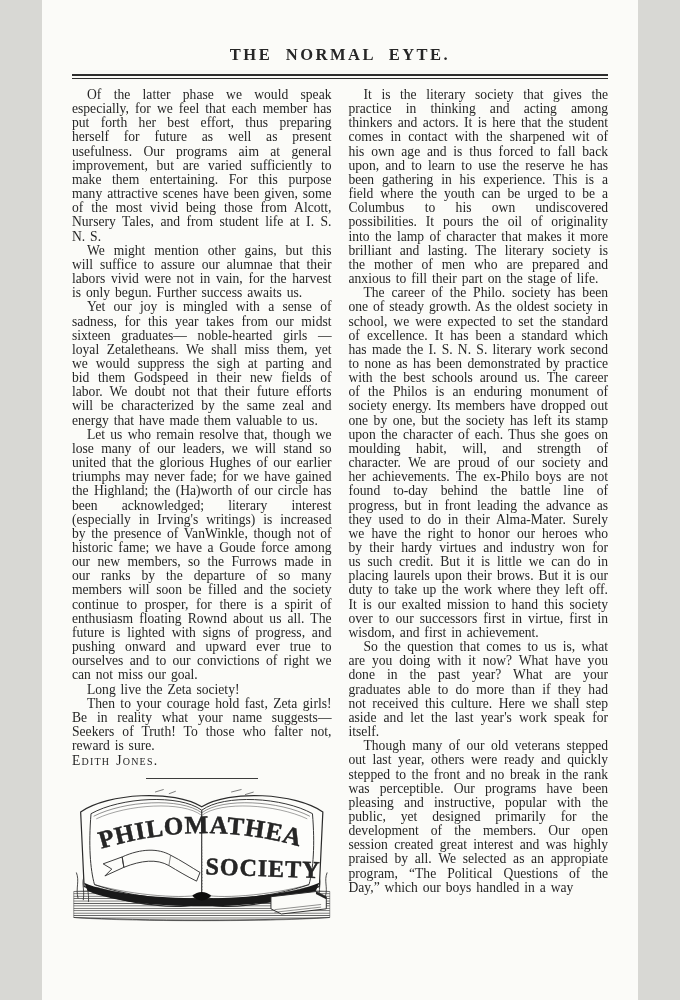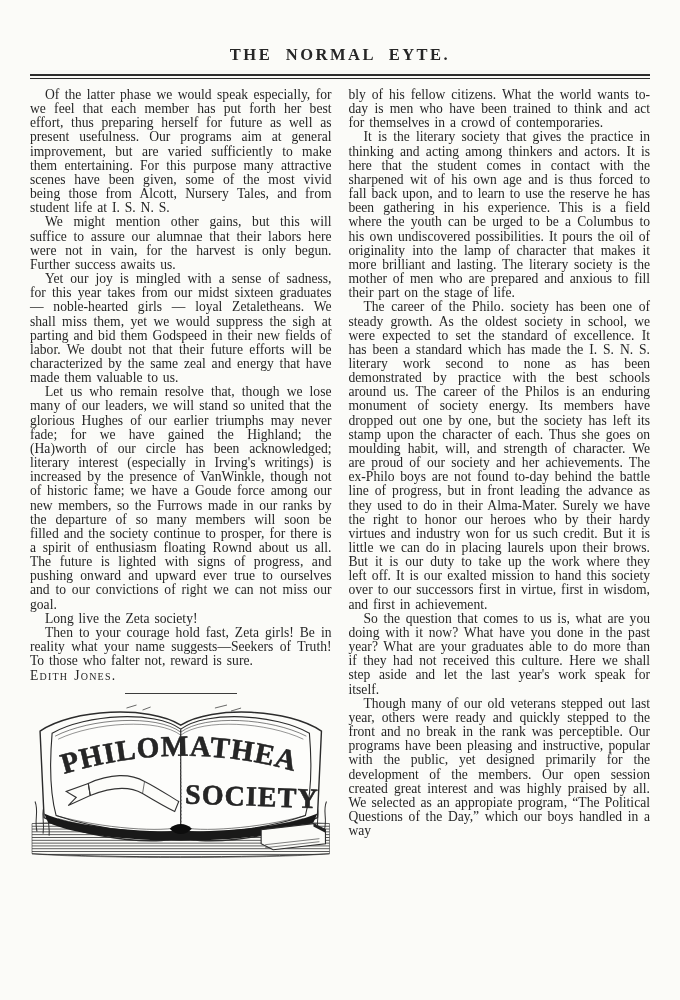--- a/index.html
+++ b/index.html
@@ -1,18 +1,18 @@
 <!DOCTYPE html>
 <html><head>
 <meta charset="utf-8">
 <style>
   html,body { margin:0; padding:0; background:#d8d8d4; }
   .page {
     position:relative;
-    width:680px; height:1000px;
+    width:596px; height:1000px;
     margin:0 auto;
     background:#fbfbf8;
     color:#262626;
     font-family:"Liberation Serif","DejaVu Serif",serif;
     overflow:hidden;
     box-sizing:border-box;
   }
   .masthead {
     text-align:center;
     font-size:16.5px;
@@ -73,21 +73,21 @@
 
 <div class="page">
 
   <div class="masthead">THE NORMAL EYTE.</div>
   <div class="double-rule"></div>
 
   <div class="columns">
 
     <section class="col">
       <p>Of the latter phase we would speak especially, for we feel that each member has put forth her best effort, thus preparing herself for future as well as present usefulness. Our programs aim at general improvement, but are varied sufficiently to make them entertaining. For this purpose many attractive scenes have been given, some of the most vivid being those from Alcott, Nursery Tales, and from student life at I. S. N. S.</p>
-      <p>We might mention other gains, but this will suffice to assure our alumnae that their labors here were not in vain, for the harvest is only begun. Further success awaits us.</p>
+      <p>We might mention other gains, but this will suffice to assure our alumnae that their labors vivid were not in vain, for the harvest is only begun. Further success awaits us.</p>
       <p>Yet our joy is mingled with a sense of sadness, for this year takes from our midst sixteen graduates— noble-hearted girls — loyal Zetaletheans. We shall miss them, yet we would suppress the sigh at parting and bid them Godspeed in their new fields of labor. We doubt not that their future efforts will be characterized by the same zeal and energy that have made them valuable to us.</p>
       <p>Let us who remain resolve that, though we lose many of our leaders, we will stand so united that the glorious Hughes of our earlier triumphs may never fade; for we have gained the Highland; the (Ha)worth of our circle has been acknowledged; literary interest (especially in Irving's writings) is increased by the presence of VanWinkle, though not of historic fame; we have a Goude force among our new members, so the Furrows made in our ranks by the departure of so many members will soon be filled and the society continue to prosper, for there is a spirit of enthusiasm floating Rownd about us all. The future is lighted with signs of progress, and pushing onward and upward ever true to ourselves and to our convictions of right we can not miss our goal.</p>
       <p>Long live the Zeta society!</p>
       <p>Then to your courage hold fast, Zeta girls! Be in reality what your name suggests—Seekers of Truth! To those who falter not, reward is sure.</p>
       <p class="signature">Edith Jones.</p>
 
       <hr class="short-rule">
 
       <figure class="illustration">
         <svg viewBox="0 0 300 160" xmlns="http://www.w3.org/2000/svg">
@@ -159,21 +159,20 @@
           <text class="engrave-text" font-size="29" letter-spacing="1">
             <textPath href="#arc1" startOffset="4">PHILOMATHEAN</textPath>
           </text>
           <text class="engrave-text" x="154" y="102" font-size="28" letter-spacing="1" transform="rotate(2 154 102)">SOCIETY</text>
         </svg>
       </figure>
 
     </section>
 
     <section class="col">
-      <p class="continuation">bly of his fellow citizens. What the world wants to-day is men who have been trained to think and act for themselves in a crowd of contemporaries.</p>
       <p>It is the literary society that gives the practice in thinking and acting among thinkers and actors. It is here that the student comes in contact with the sharpened wit of his own age and is thus forced to fall back upon, and to learn to use the reserve he has been gathering in his experience. This is a field where the youth can be urged to be a Columbus to his own undiscovered possibilities. It pours the oil of originality into the lamp of character that makes it more brilliant and lasting. The literary society is the mother of men who are prepared and anxious to fill their part on the stage of life.</p>
       <p>The career of the Philo. society has been one of steady growth. As the oldest society in school, we were expected to set the standard of excellence. It has been a standard which has made the I. S. N. S. literary work second to none as has been demonstrated by practice with the best schools around us. The career of the Philos is an enduring monument of society energy. Its members have dropped out one by one, but the society has left its stamp upon the character of each. Thus she goes on moulding habit, will, and strength of character. We are proud of our society and her achievements. The ex-Philo boys are not found to-day behind the battle line of progress, but in front leading the advance as they used to do in their Alma-Mater. Surely we have the right to honor our heroes who by their hardy virtues and industry won for us such credit. But it is little we can do in placing laurels upon their brows. But it is our duty to take up the work where they left off. It is our exalted mission to hand this society over to our successors first in virtue, first in wisdom, and first in achievement.</p>
       <p>So the question that comes to us is, what are you doing with it now? What have you done in the past year? What are your graduates able to do more than if they had not received this culture. Here we shall step aside and let the last year's work speak for itself.</p>
       <p>Though many of our old veterans stepped out last year, others were ready and quickly stepped to the front and no break in the rank was perceptible. Our programs have been pleasing and instructive, popular with the public, yet designed primarily for the development of the members. Our open session created great interest and was highly praised by all. We selected as an appropiate program, “The Political Questions of the Day,” which our boys handled in a way</p>
     </section>
 
   </div>
 </div>
 
 </body></html>

